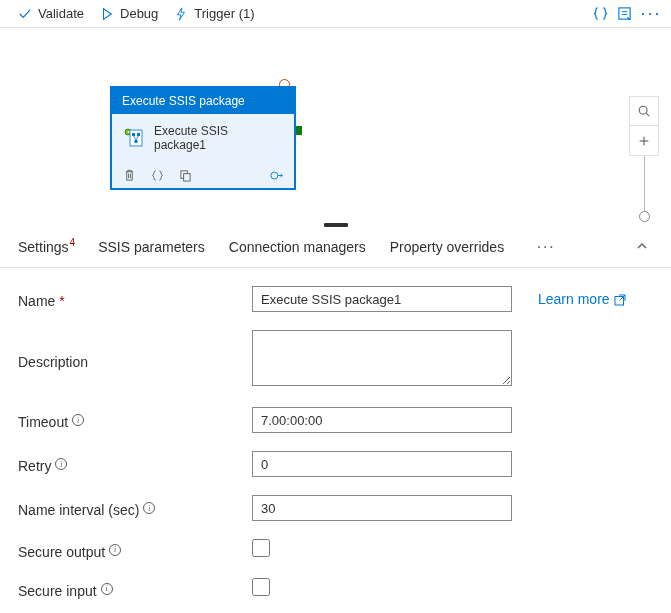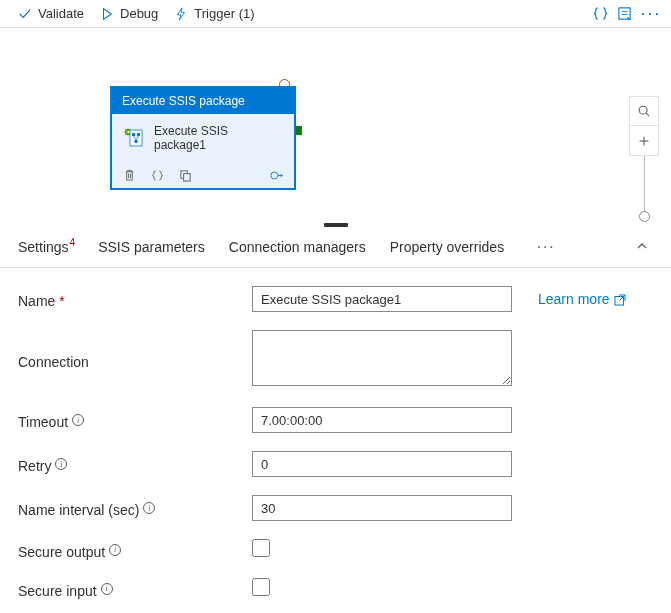--- a/index.html
+++ b/index.html
@@ -207,21 +207,21 @@
               <rect x="1" y="2.5" width="8.5" height="8.5" stroke="#0078d4" stroke-width="1" fill="none"></rect>
               <path d="M5 1 L11 1 L11 7 M11 1 L5.5 6.5" stroke="#0078d4" stroke-width="1" fill="none"></path>
             </svg>
         </span>
       </a>
     </div>
   </div>
 
   <div class="form-row">
     <div class="form-label">
-      <span>Connection</span>
+      <span>Description</span>
     </div>
     <div class="form-control">
       <textarea style=""></textarea>
     </div>
   </div>
 
   <div class="form-row">
     <div class="form-label">
       <span>Timeout</span>
       <span class="info-icon">i</span>

